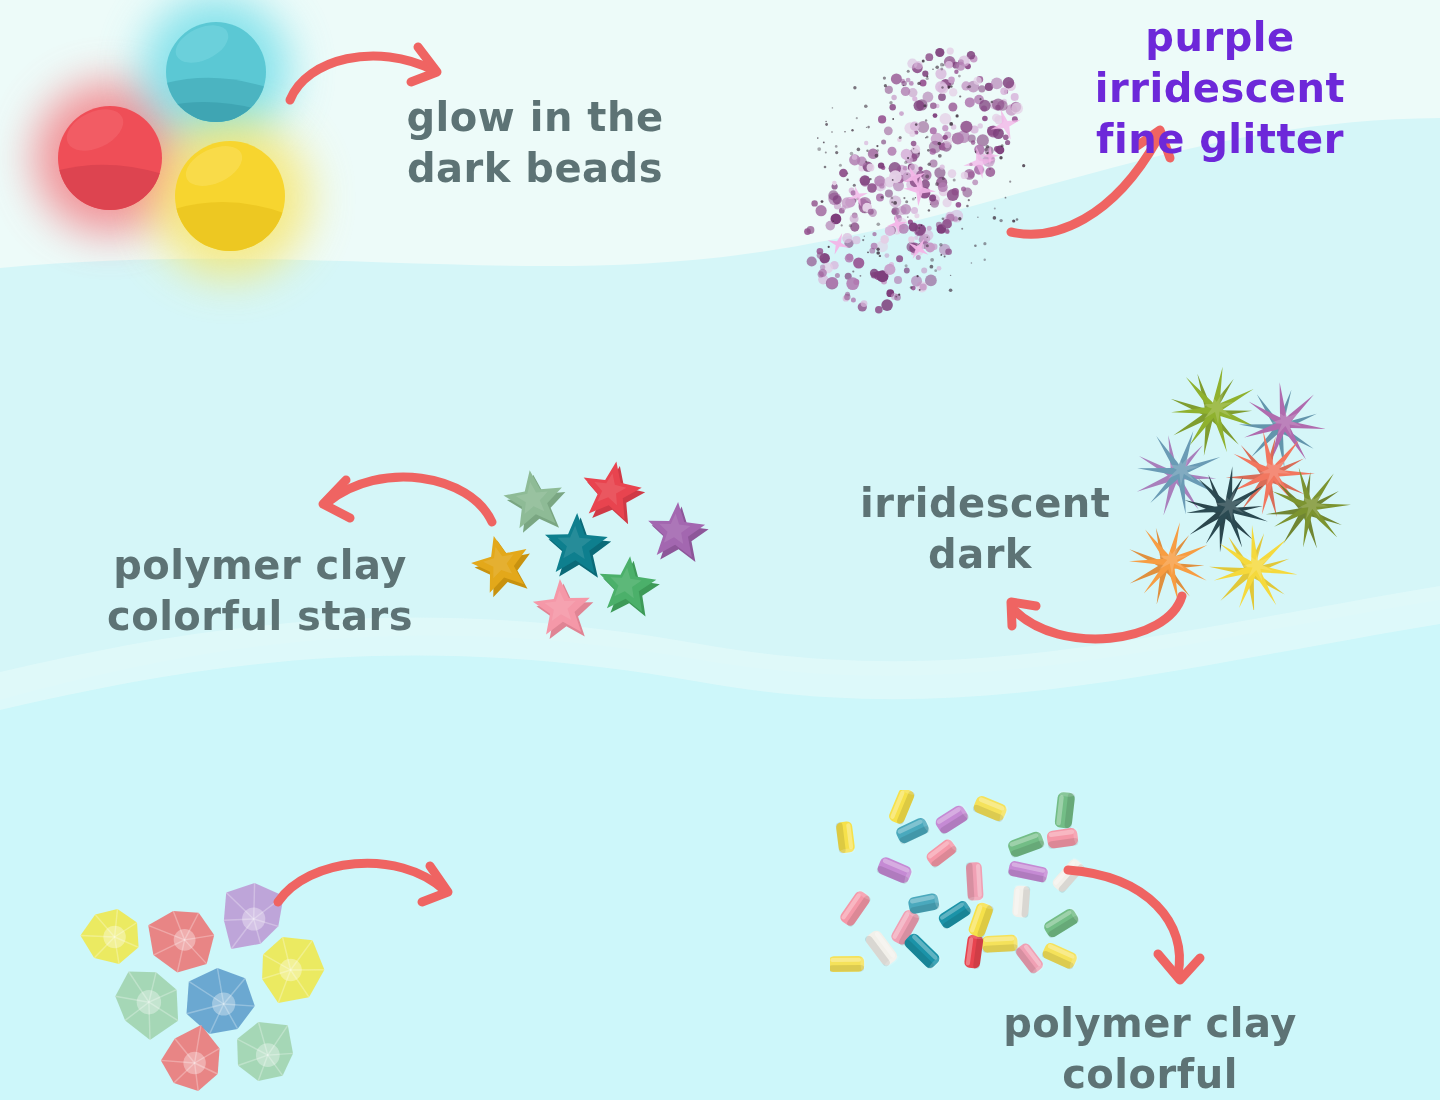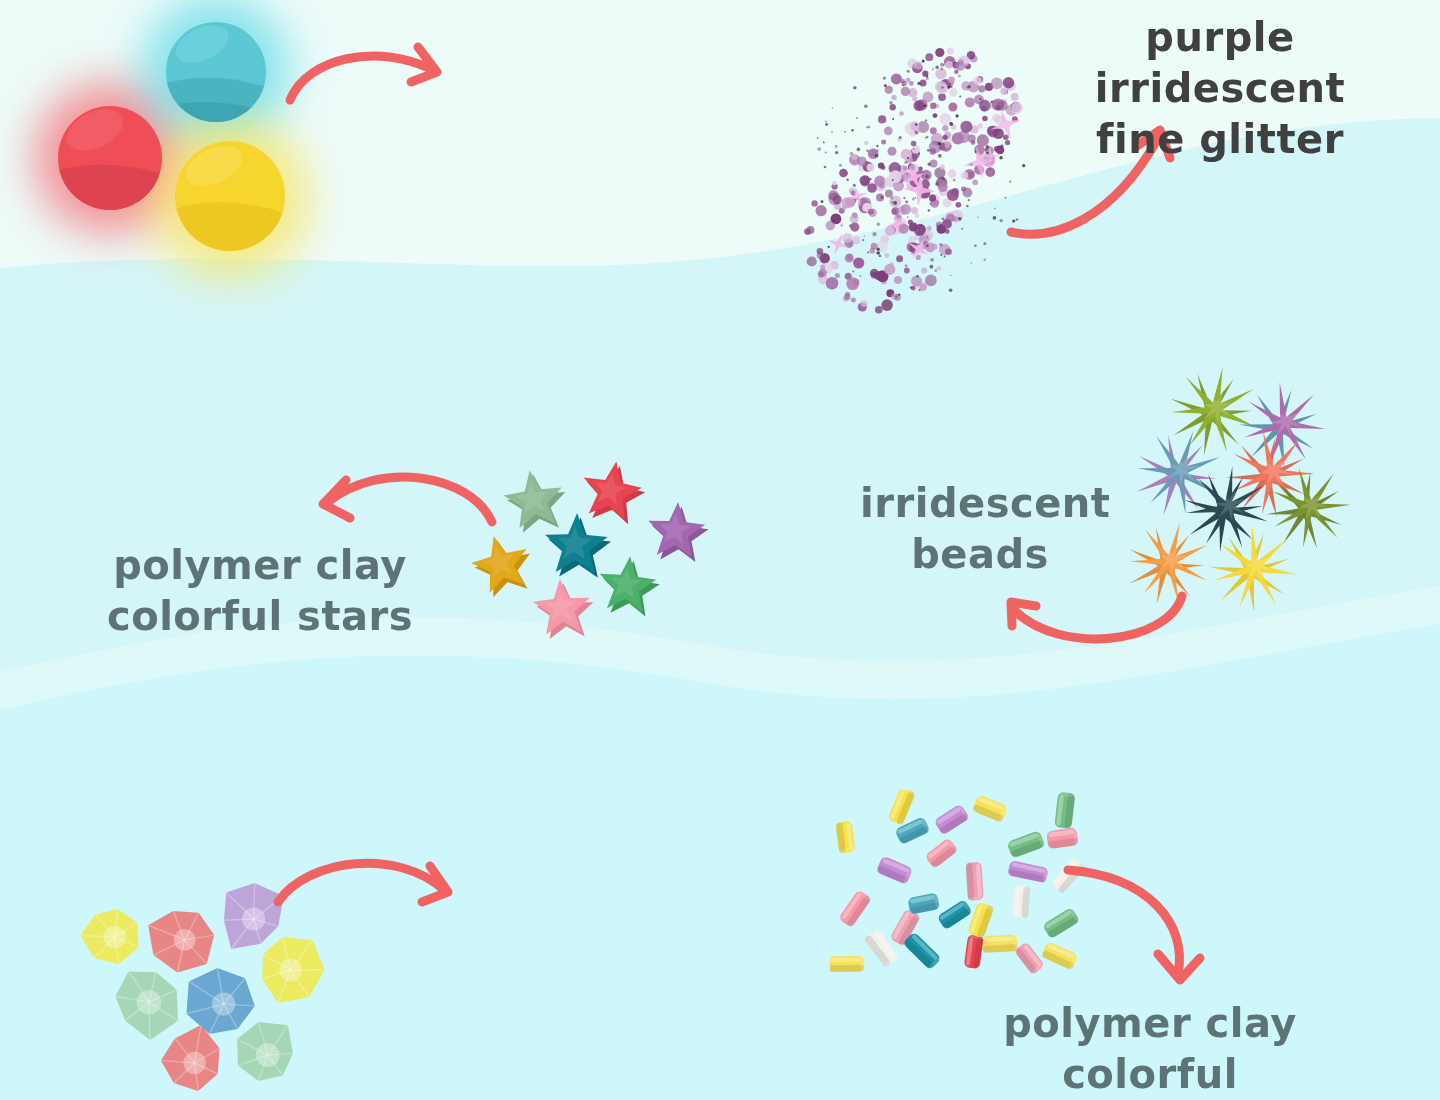--- a/index.html
+++ b/index.html
@@ -116,20 +116,22 @@
         </g>
       </g>
     </svg>
   </div>
 
   <svg class="arrow-svg" style="left:285px; top:38px;" width="180" height="70" viewBox="0 0 180 70">
     <path d="M5,62 C22,20 92,4 148,32" stroke="#ef6462" stroke-width="9" fill="none" stroke-linecap="round"></path>
     <path d="M133,9 L152,34 L126,44" stroke="#ef6462" stroke-width="9" fill="none" stroke-linecap="round" stroke-linejoin="round"></path>
   </svg>
 
+  <div class="label" style="left: 400px; top: 92px; width: 270px; font-size: 40px; color: rgb(93, 115, 117);">glow in the
+dark beads</div>
 
   <svg class="glitter" style="left:780px; top:30px;" width="280" height="300" viewBox="0 0 280 300">
       <circle cx="78.7" cy="233.0" r="5.6" fill="#9a5a96" opacity="0.95"></circle>
       <circle cx="74.7" cy="185.4" r="2.8" fill="#8e4f8a" opacity="0.64"></circle>
       <circle cx="167.1" cy="200.9" r="2.2" fill="#8e4f8a" opacity="0.72"></circle>
       <circle cx="141.9" cy="256.8" r="5.6" fill="#e4cfe6" opacity="0.71"></circle>
       <circle cx="134.6" cy="123.6" r="5.4" fill="#7e3f7c" opacity="0.68"></circle>
       <circle cx="172.0" cy="143.6" r="4.3" fill="#e4cfe6" opacity="0.87"></circle>
       <circle cx="210.3" cy="142.1" r="4.9" fill="#9a5a96" opacity="0.86"></circle>
       <circle cx="143.2" cy="97.0" r="6.0" fill="#8e4f8a" opacity="0.56"></circle>
@@ -604,21 +606,21 @@
       <path d="M240.64,89.69 L229.32,96.45 L230.57,109.58 L223.81,98.26 L210.68,99.51 L222.01,92.75 L220.75,79.62 L227.51,90.94 Z" fill="#f3b6e8" opacity="0.81"></path>
       <path d="M210.19,116.35 L211.75,123.98 L219.32,125.85 L211.68,127.41 L209.82,134.98 L208.26,127.34 L200.69,125.48 L208.32,123.92 Z" fill="#f3b6e8" opacity="0.78"></path>
       <path d="M126.85,192.01 L119.26,195.40 L119.08,203.71 L115.68,196.13 L107.37,195.94 L114.96,192.55 L115.15,184.24 L118.54,191.82 Z" fill="#f3b6e8" opacity="0.98"></path>
     </svg>
 
   <svg class="arrow-svg" style="left:1005px; top:100px;" width="185" height="140" viewBox="0 0 185 140">
     <path d="M6,132 C50,142 108,118 152,40" stroke="#ef6462" stroke-width="9" fill="none" stroke-linecap="round"></path>
     <path d="M132,46 L155,30 L165,58" stroke="#ef6462" stroke-width="9" fill="none" stroke-linecap="round" stroke-linejoin="round"></path>
   </svg>
 
-  <div class="label" style="left: 1020px; top: 12px; width: 400px; font-size: 40px; color: #404040;">purple irridescent
+  <div class="label" style="left: 1020px; top: 12px; width: 400px; font-size: 40px; color: #6d28d9;">purple irridescent
 fine glitter</div>
 
   <svg class="cluster" style="left:440px; top:440px;" width="290" height="230" viewBox="0 0 290 230">
       <g>
         <path d="M93.19,34.80 L103.76,53.73 L125.36,51.91 L110.63,67.81 L119.03,87.80 L99.36,78.70 L82.95,92.87 L85.52,71.34 L66.97,60.12 L88.24,55.91 Z" fill="#7aa682"></path>
         <path d="M89.69,30.30 L100.26,49.23 L121.86,47.41 L107.13,63.31 L115.53,83.30 L95.86,74.20 L79.45,88.37 L82.02,66.84 L63.47,55.62 L84.74,51.41 Z" fill="#8ebb96"></path>
         <path d="M90.13,42.12 L95.99,52.43 L107.82,51.53 L99.83,60.29 L104.34,71.26 L93.54,66.37 L84.50,74.05 L85.81,62.26 L75.71,56.04 L87.33,53.65 Z" fill="#ffffff" opacity="0.10"></path>
       </g>
       <g>
         <path d="M179.88,25.97 L184.09,47.24 L205.20,52.19 L186.27,62.76 L188.09,84.36 L172.19,69.63 L152.20,78.03 L161.30,58.36 L147.13,41.95 L168.66,44.52 Z" fill="#cf3a46"></path>
@@ -697,21 +699,21 @@
         <path d="M59.19,184.26 L55.86,195.95 L68.01,195.43 L56.79,200.12 L64.77,209.29 L54.11,203.44 L51.92,215.40 L49.84,203.42 L39.13,209.16 L47.20,200.07 L36.03,195.27 L48.17,195.91 L44.96,184.19 L52.02,194.08 Z" fill="#ffffff" opacity="0.16"></path>
       </g>
       <g>
         <path d="M144.12,173.21 L135.23,206.90 L169.13,198.85 L137.25,212.91 L164.68,234.40 L133.81,218.24 L134.11,253.07 L127.50,218.87 L100.45,240.82 L123.07,214.33 L89.04,206.87 L123.86,208.03 L108.48,176.78 L129.27,204.73 Z" fill="#e2c52e" opacity="0.95"></path>
         <path d="M132.00,165.10 L137.86,200.81 L166.67,178.91 L142.41,205.76 L177.49,214.62 L141.37,212.39 L156.31,245.35 L135.54,215.72 L119.09,247.95 L129.30,213.24 L93.85,220.47 L127.35,206.81 L99.59,183.60 L131.16,201.28 Z" fill="#f5d93c"></path>
         <path d="M139.39,187.97 L139.86,200.71 L151.81,196.25 L142.14,204.56 L153.07,211.12 L140.55,208.75 L142.23,221.38 L136.28,210.11 L127.45,219.31 L132.56,207.62 L119.86,206.46 L132.18,203.16 L125.18,192.51 L135.43,200.08 Z" fill="#ffffff" opacity="0.16"></path>
       </g>
     </svg>
 
   <div class="label" style="left: 860px; top: 478px; width: 240px; font-size: 40px; color: rgb(93, 115, 117);">irridescent
-beads</div>
+dark</div>
 
   <svg class="arrow-svg" style="left:1000px; top:588px;" width="190" height="70" viewBox="0 0 190 70">
     <path d="M182,8 C168,56 60,68 14,22" stroke="#ef6462" stroke-width="9" fill="none" stroke-linecap="round"></path>
     <path d="M12,38 L11,14 L36,18" stroke="#ef6462" stroke-width="9" fill="none" stroke-linecap="round" stroke-linejoin="round"></path>
   </svg>
 
   <svg class="cluster" style="left:60px; top:870px;" width="300" height="230" viewBox="0 0 300 230">
       <g>
         <path d="M57.5,39.1 L77.0,52.5 L78.6,77.3 L59.0,93.9 L34.2,88.0 L20.4,65.5 L35.2,44.6 Z" fill="#f2e63f" opacity="0.82"></path>
         <line x1="54.6" y1="67.0" x2="57.5" y2="39.1" stroke="#ffffff" stroke-width="1.4" opacity="0.28"></line>

